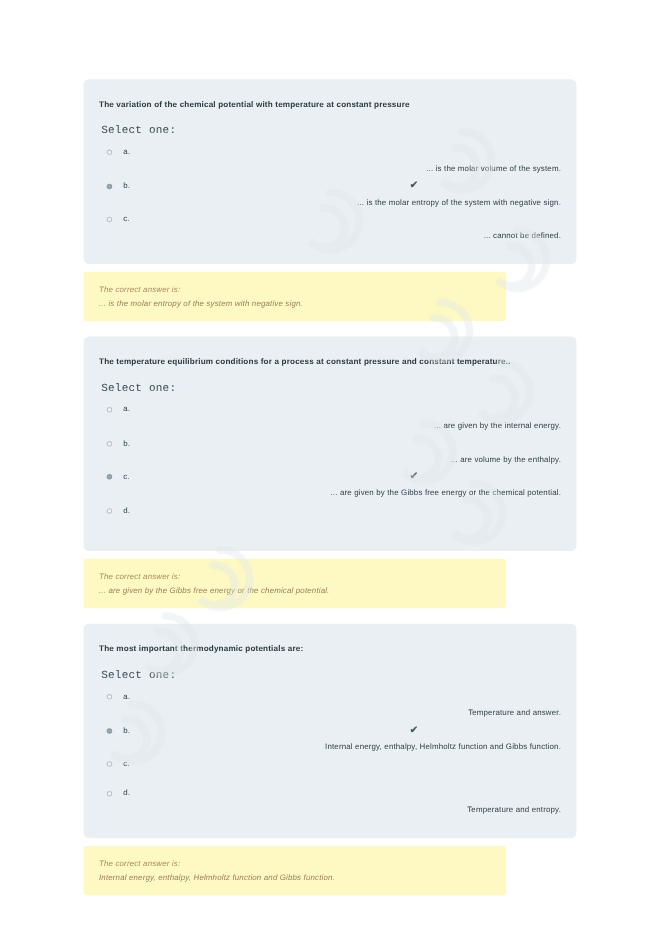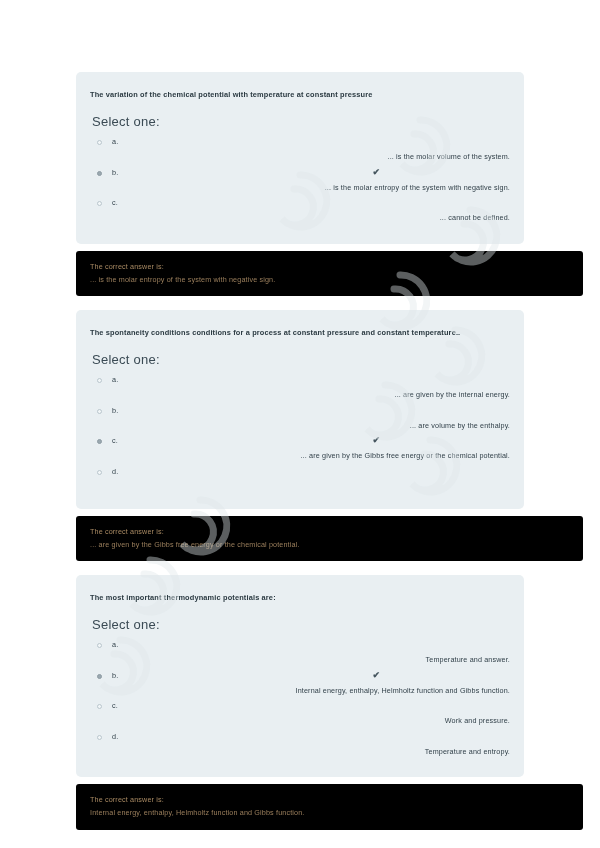--- a/index.html
+++ b/index.html
@@ -52,24 +52,25 @@
   .question-text {
     font-size: 7.4px;
     line-height: 1.35;
     color: #2b3a42;
     letter-spacing: 0.02em;
     margin: 0 0 14px 0;
     font-weight: 600;
   }
 
   .select-one {
-    font-size: 13px;
+    font-size: 10px;
     color: #3a4a54;
     margin: 0 0 9px 2px;
     letter-spacing: 0.02em;
+    font-family: Liberation Mono, monospace;
   }
 
   .options {
     margin: 0;
     padding: 0;
     list-style: none;
   }
 
   .option {
     position: relative;
@@ -117,26 +118,27 @@
     position: absolute;
     right: 130px;
     top: -1px;
     font-size: 9px;
     color: #46565f;
     line-height: 1;
     font-weight: bold;
   }
 
   .feedback-block {
-    background: #000000;
+    background: #fef9c3;
     border-radius: 3px;
     padding: 11px 14px 12px 14px;
     box-sizing: border-box;
-    width: 507px;
+    width: 384px;
     margin-top: 7px;
+    font-style: italic;
   }
 
   .feedback-label {
     font-size: 7.2px;
     color: #a98a63;
     margin: 0 0 4px 0;
     letter-spacing: 0.02em;
   }
 
   .feedback-answer {
@@ -183,21 +185,21 @@
             <span class="option-text">... cannot be defined.</span>
           </li>
         </ul>
       </div>
       <div class="feedback-block">
         <p class="feedback-label">The correct answer is:</p>
         <p class="feedback-answer">... is the molar entropy of the system with negative sign.</p>
       </div>
       <div class="gap"></div>
       <div class="question-block">
-        <p class="question-text">The spontaneity conditions conditions for a process at constant pressure and constant temperature..</p>
+        <p class="question-text">The temperature equilibrium conditions for a process at constant pressure and constant temperature..</p>
         <p class="select-one">Select one:</p>
         <ul class="options">
           <li class="option">
             <span class="radio"></span>
             <span class="option-letter">a.</span>
             <span class="option-text">... are given by the internal energy.</span>
           </li>
           <li class="option">
             <span class="radio"></span>
             <span class="option-letter">b.</span>
@@ -231,21 +233,20 @@
           </li>
           <li class="option">
             <span class="radio checked"></span>
             <span class="option-letter">b.</span>
             <span class="correct-mark">✔</span>
             <span class="option-text">Internal energy, enthalpy, Helmholtz function and Gibbs function.</span>
           </li>
           <li class="option">
             <span class="radio"></span>
             <span class="option-letter">c.</span>
-            <span class="option-text">Work and pressure.</span>
           </li>
           <li class="option">
             <span class="radio"></span>
             <span class="option-letter">d.</span>
             <span class="option-text">Temperature and entropy.</span>
           </li>
         </ul>
       </div>
       <div class="feedback-block">
         <p class="feedback-label">The correct answer is:</p>

